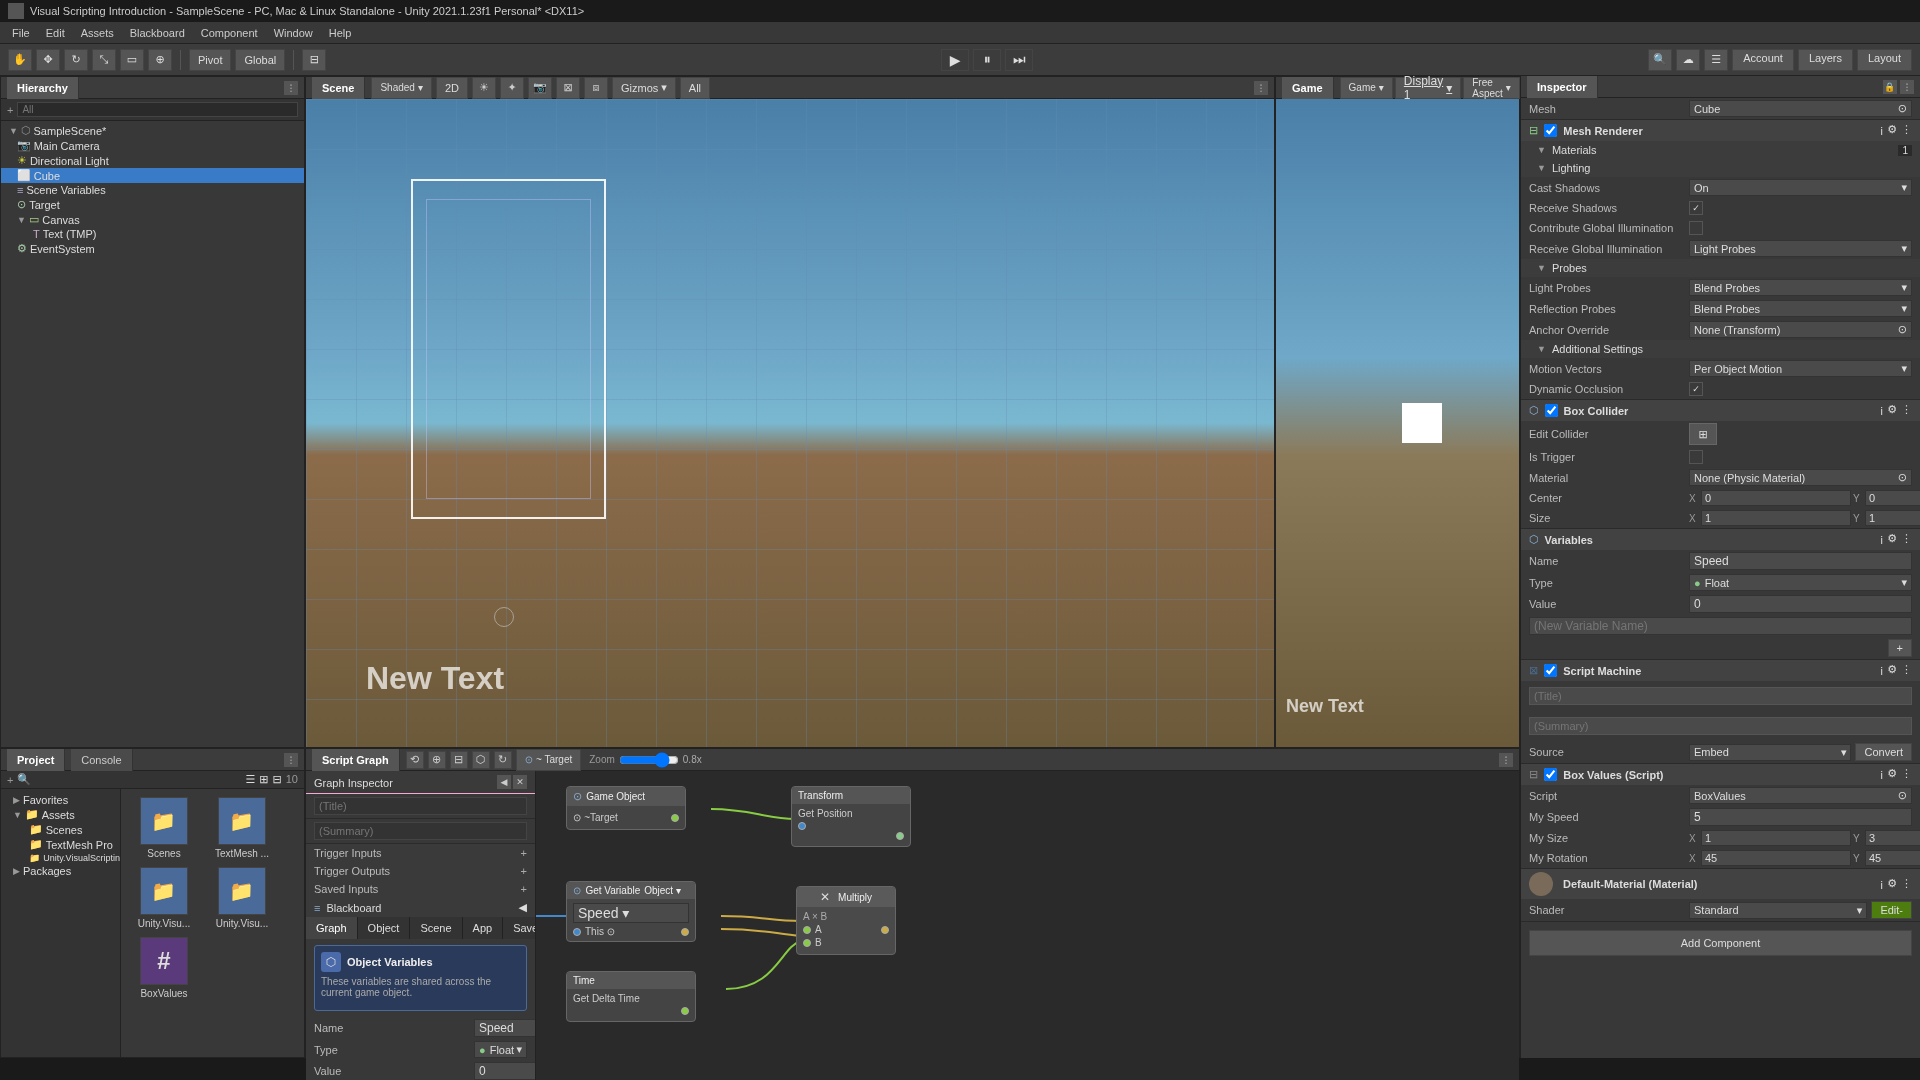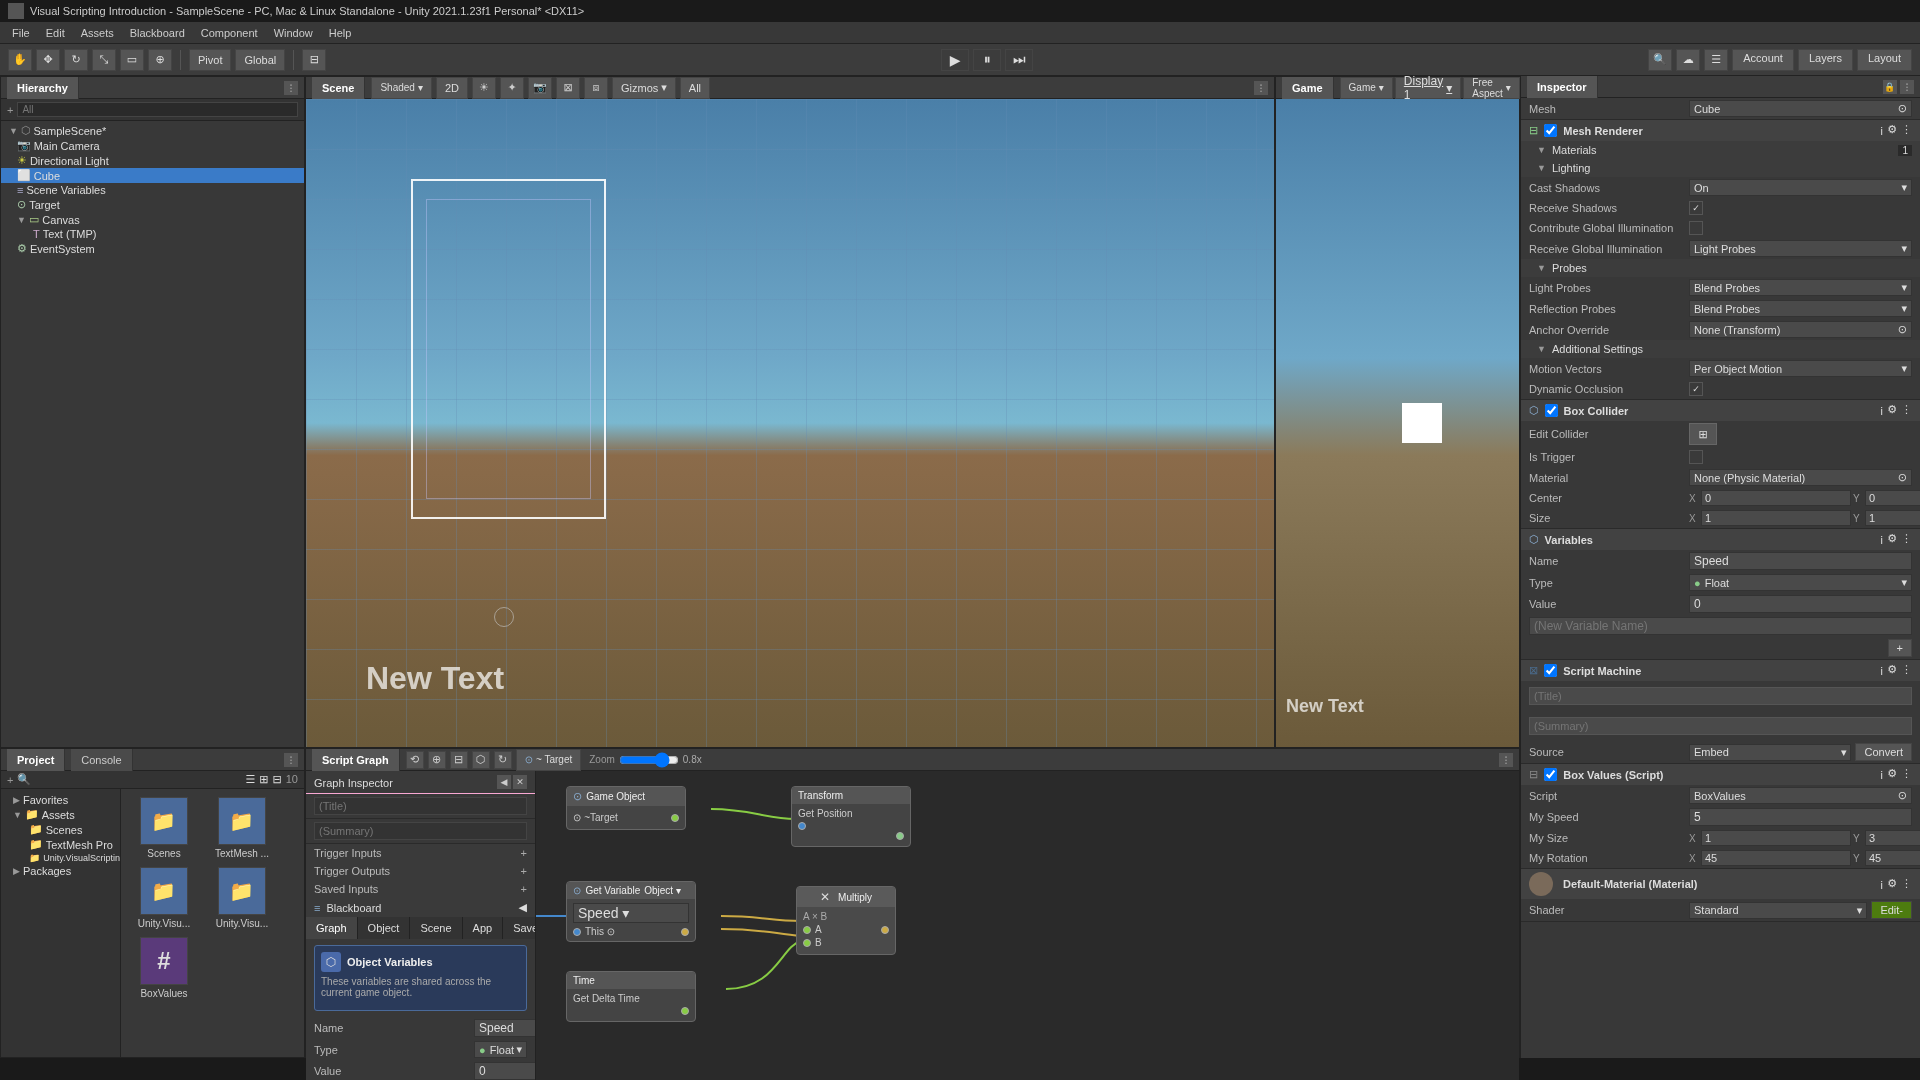--- a/index.html
+++ b/index.html
@@ -899,19 +899,22 @@
       <div class="inspector-row">
         <span class="inspector-label">Shader</span>
         <div class="inspector-dropdown" style="flex: 1;">
           <span>Standard</span>
           <span style="margin-left: auto;">▾</span>
         </div>
         <button style="background: #4d7c0f; border: 1px solid #444; color: #ddd; padding: 2px 8px; margin-left: 4px; cursor: pointer; font-size: 11px;">Edit-</button>
       </div>
     </div>
 
+    <div style="padding: 8px;">
+      <button style="width: 100%; background: #555; border: 1px solid #444; color: #ddd; padding: 6px; cursor: pointer; font-size: 11px;">Add Component</button>
+    </div>
 
   </div>
 </div>
 
 <div id="statusbar">
   <span></span>
 </div>
 
 </body></html>

